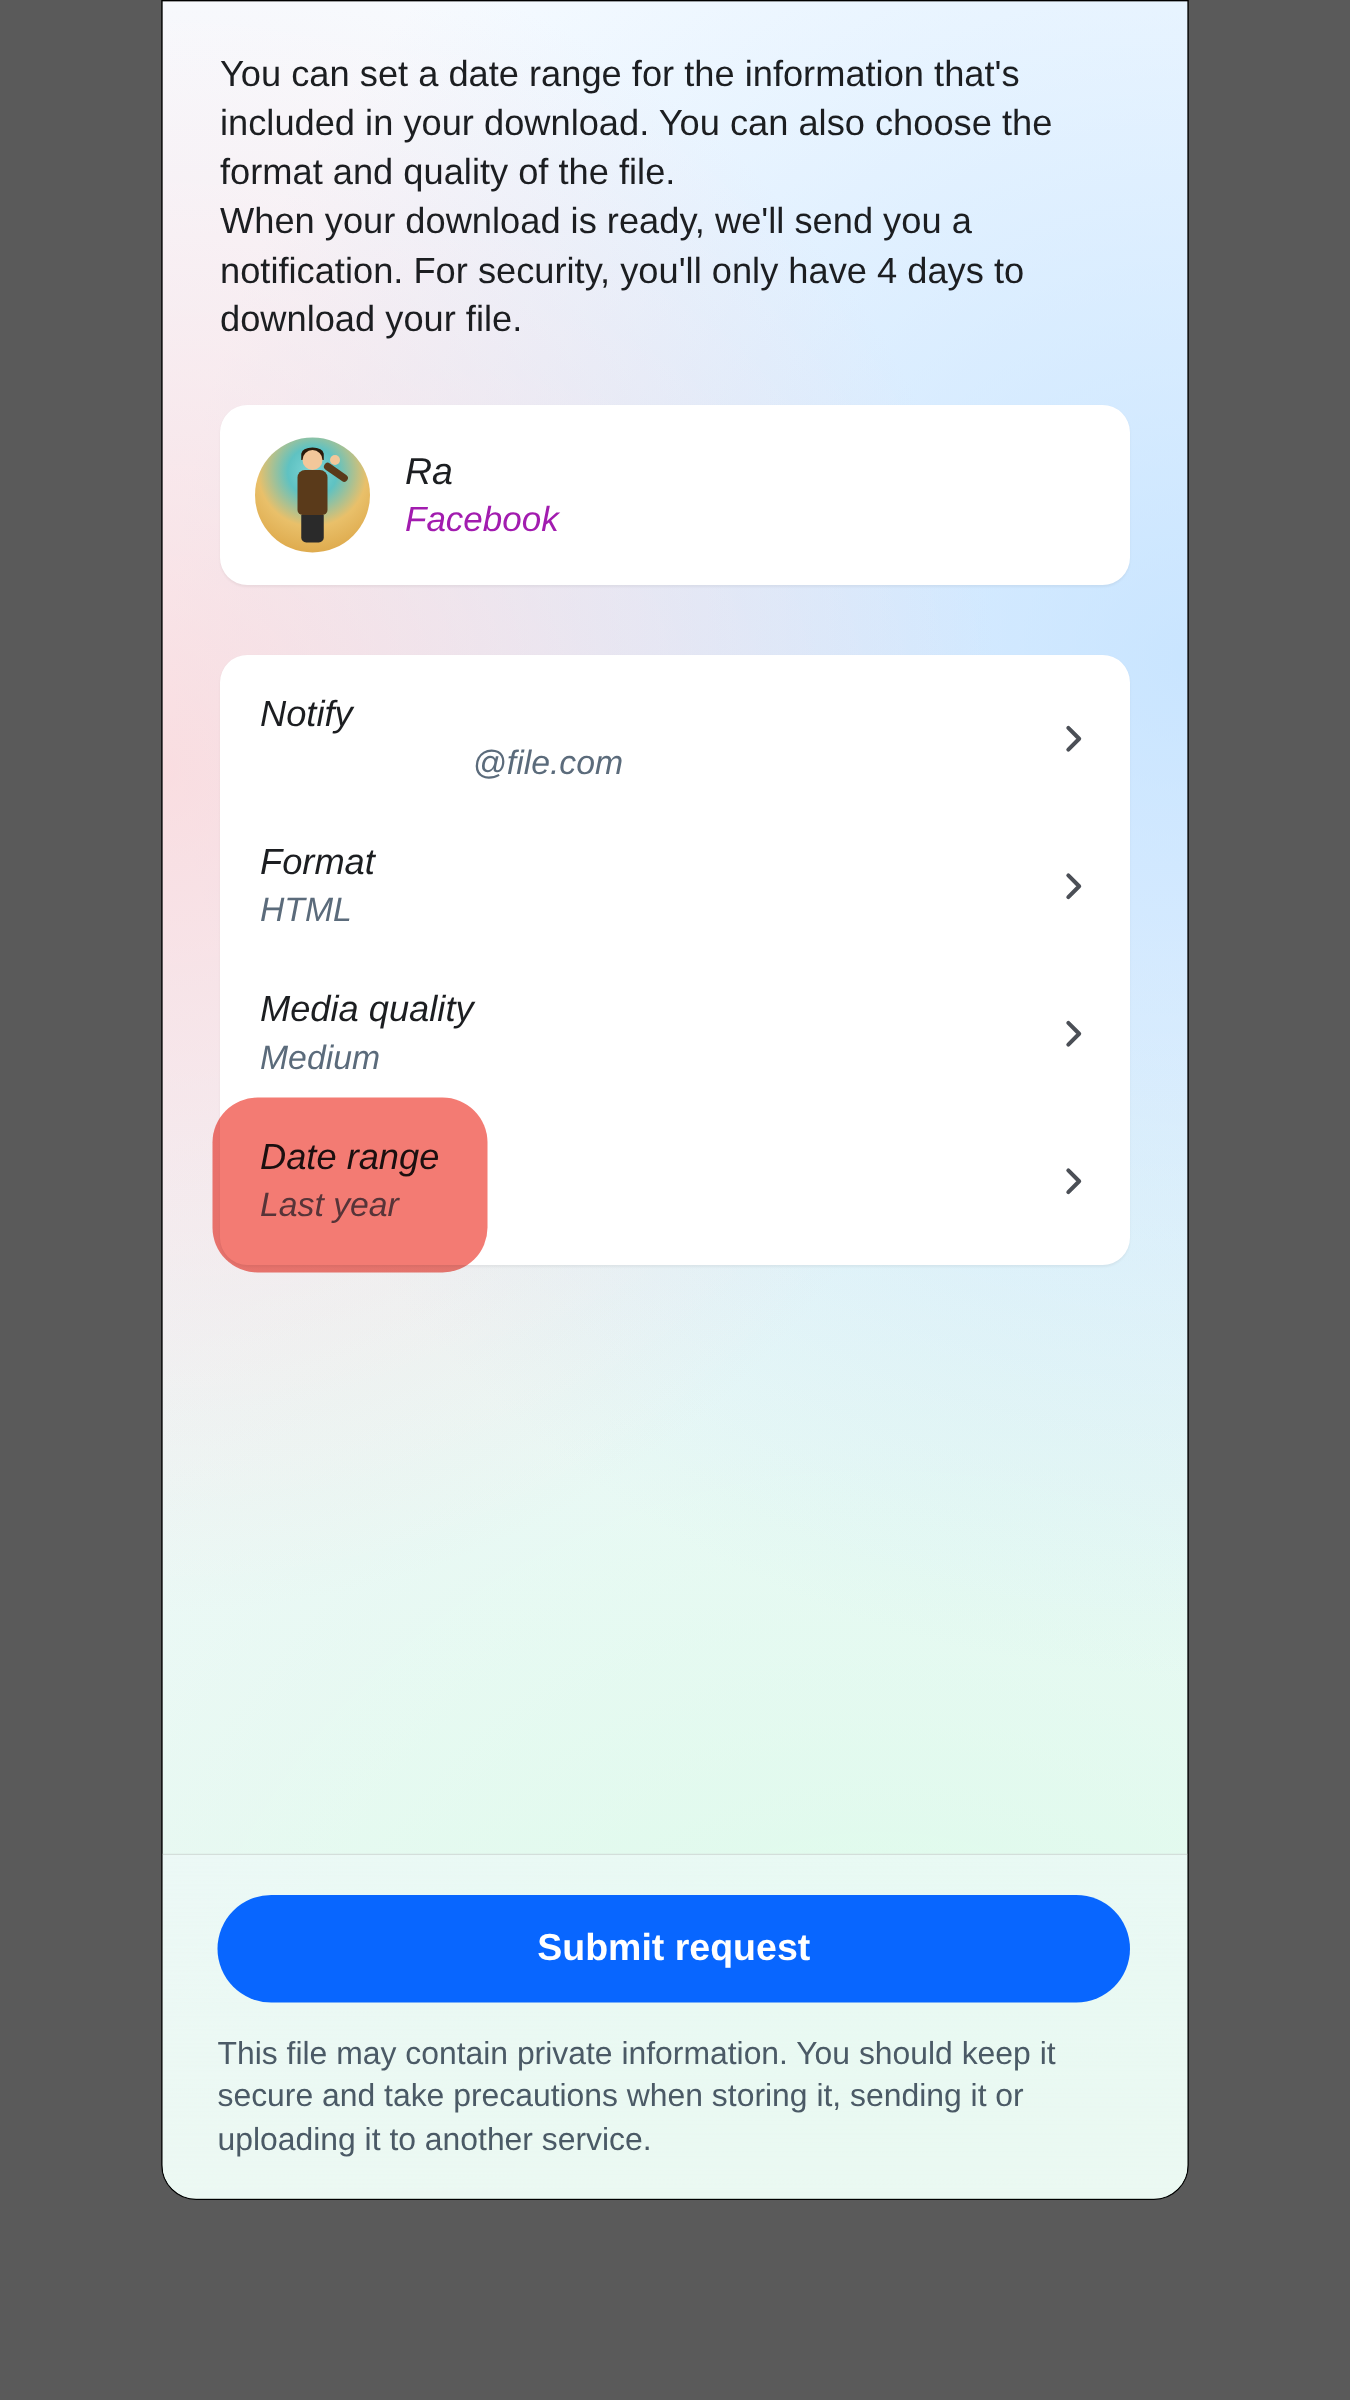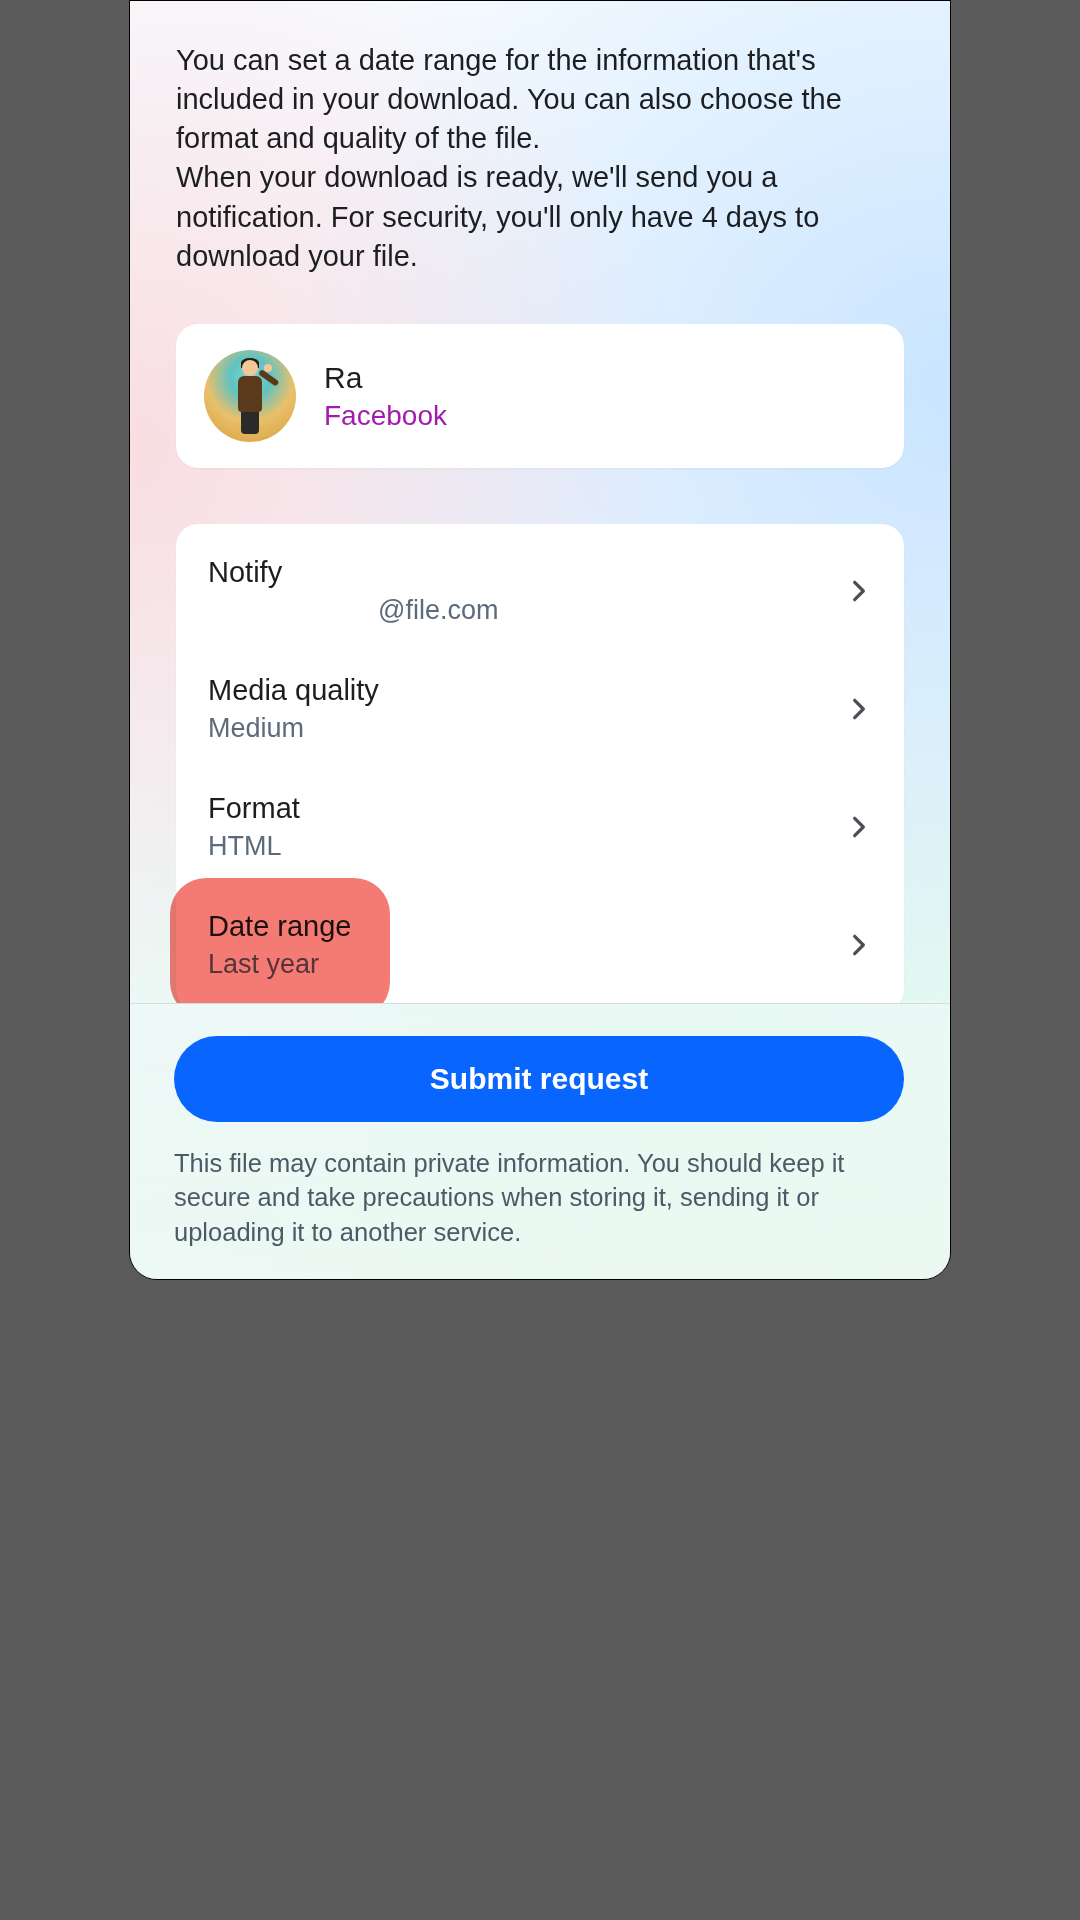--- a/index.html
+++ b/index.html
@@ -6,21 +6,21 @@
     html, body { width: 100%; height: 100%; }
     body {
       font-family: -apple-system, BlinkMacSystemFont, "Segoe UI", Helvetica, Arial, sans-serif;
       background: #5a5a5a;
       display: flex;
       justify-content: center;
     }
     .screen {
       position: relative;
       width: 822px;
-      height: 1280px;
+      height: 1760px;
       background:
         radial-gradient(circle at 0% 35%, rgba(255,200,200,0.55), transparent 48%),
         radial-gradient(circle at 100% 30%, rgba(173,216,255,0.6), transparent 55%),
         radial-gradient(circle at 70% 100%, rgba(200,255,220,0.5), transparent 55%),
         linear-gradient(180deg, #f7fbff 0%, #f2f7ff 40%, #eef8f4 100%);
       border-radius: 0 0 28px 28px;
       overflow: hidden;
       border: 1px solid #000;
       display: flex;
       flex-direction: column;
@@ -35,20 +35,21 @@
       font-size: 29px;
       line-height: 1.35;
       margin-bottom: 28px;
     }
     .intro p + p { }
     .card {
       background: #fff;
       border-radius: 22px;
       box-shadow: 0 1px 2px rgba(0,0,0,0.05);
       margin-top: 48px;
+      font-style: italic;
     }
     .profile-card {
       display: flex;
       align-items: center;
       padding: 26px 28px;
     }
     .avatar {
       width: 92px;
       height: 92px;
       border-radius: 50%;
@@ -178,34 +179,34 @@
         </div>
         <span class="chevron">
           <svg viewBox="0 0 24 24">
               <path d="M8 4l8 8-8 8"></path>
             </svg>
         </span>
       </div>
 
       <div class="setting-row">
         <div class="setting-labels">
+          <span class="setting-title">Format</span>
+          <span class="setting-value">HTML</span>
+        </div>
+        <span class="chevron">
+          <svg viewBox="0 0 24 24">
+              <path d="M8 4l8 8-8 8"></path>
+            </svg>
+        </span>
+      </div>
+
+      <div class="setting-row">
+        <div class="setting-labels">
           <span class="setting-title">Media quality</span>
           <span class="setting-value">Medium</span>
-        </div>
-        <span class="chevron">
-          <svg viewBox="0 0 24 24">
-              <path d="M8 4l8 8-8 8"></path>
-            </svg>
-        </span>
-      </div>
-
-      <div class="setting-row">
-        <div class="setting-labels">
-          <span class="setting-title">Format</span>
-          <span class="setting-value">HTML</span>
         </div>
         <span class="chevron">
           <svg viewBox="0 0 24 24">
               <path d="M8 4l8 8-8 8"></path>
             </svg>
         </span>
       </div>
 
       <div class="setting-row" id="row-date-range">
         <div class="setting-labels">

